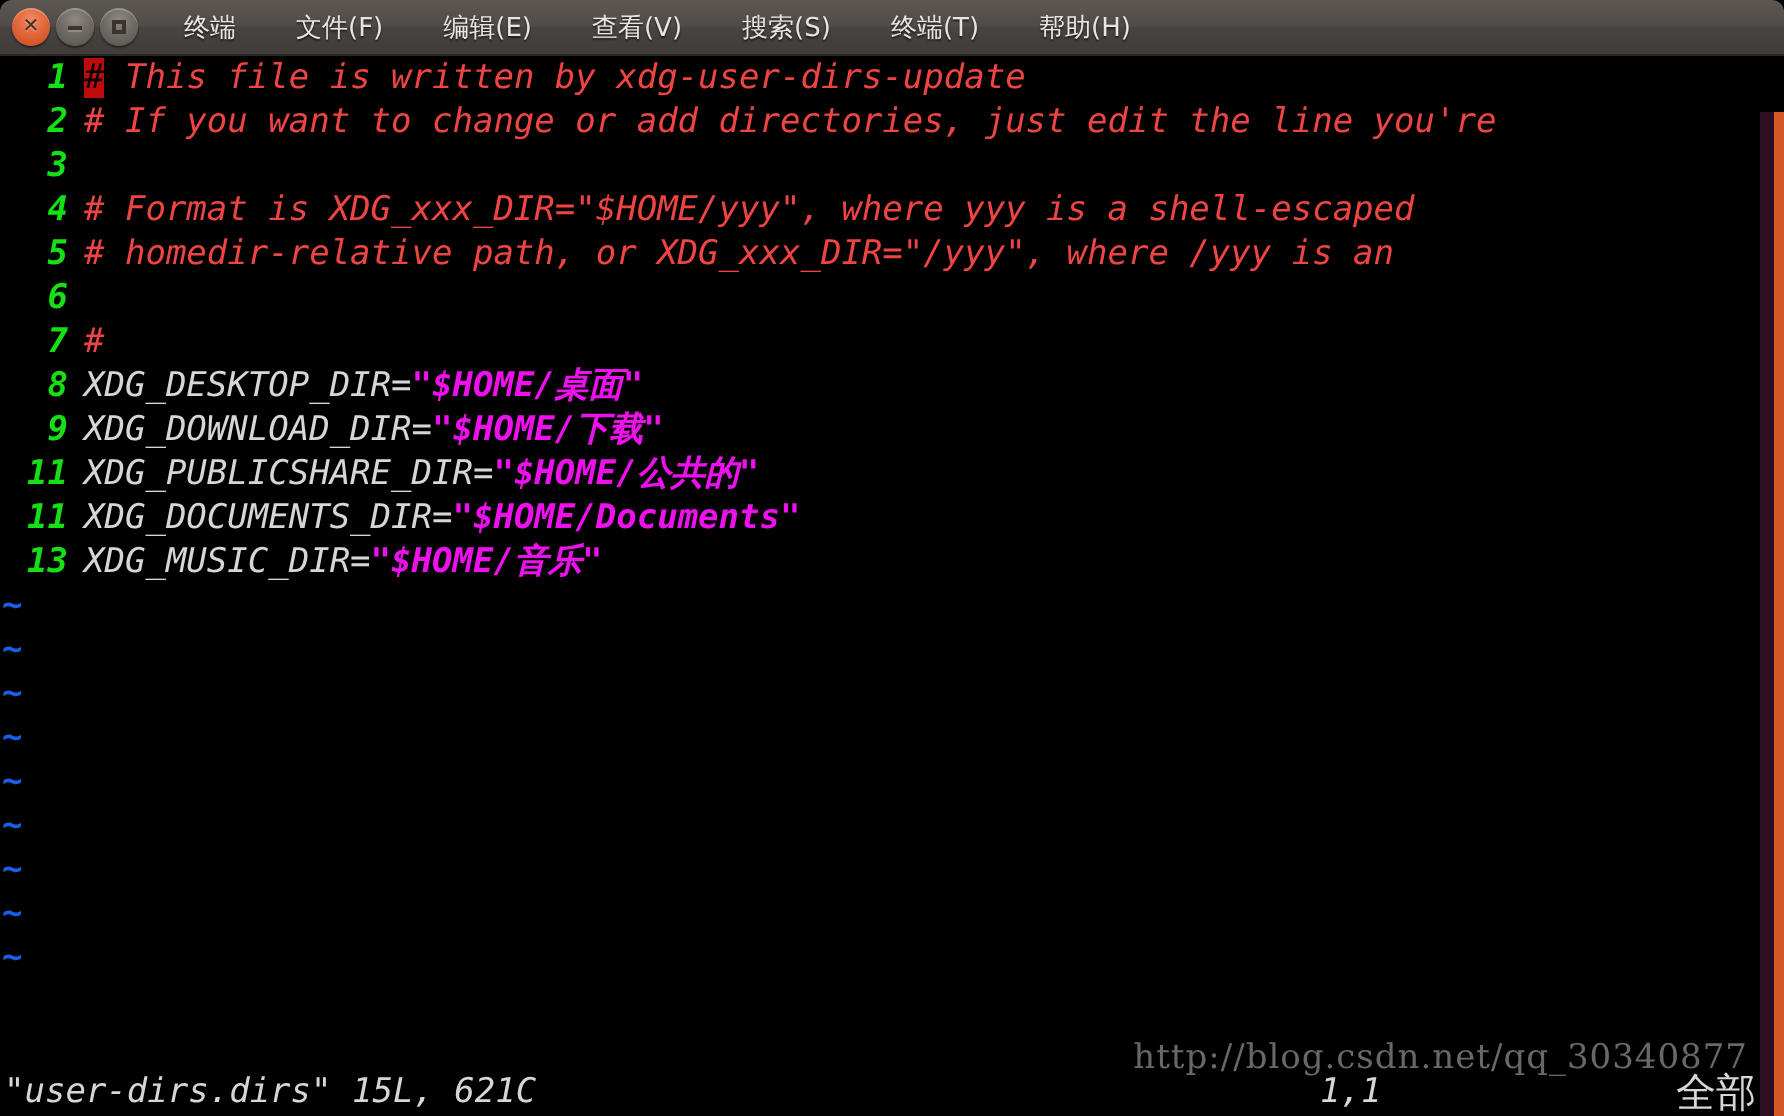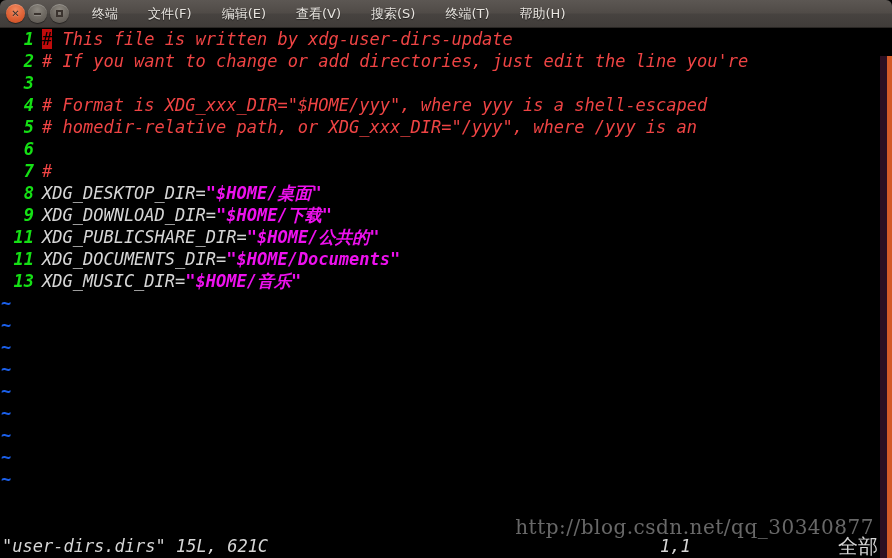--- a/index.html
+++ b/index.html
@@ -193,21 +193,21 @@
     font-size: 20px;
   }
 
   
   #watermark {
     position: absolute;
     right: 18px;
     bottom: 19px;
     color: rgba(190,190,190,0.55);
     font-family: "DejaVu Serif", "Liberation Serif", serif;
-    font-size: 20px;
+    font-size: 17px;
     letter-spacing: 0.5px;
     white-space: nowrap;
     pointer-events: none;
   }
 
   
   #scrollbar {
     position: absolute;
     right: 0;
     top: 28px;

